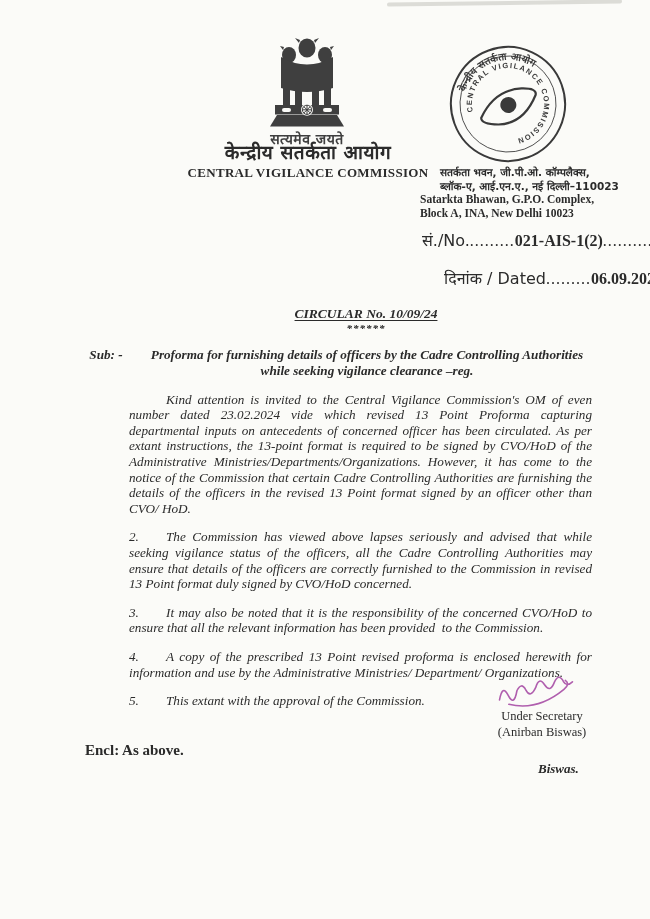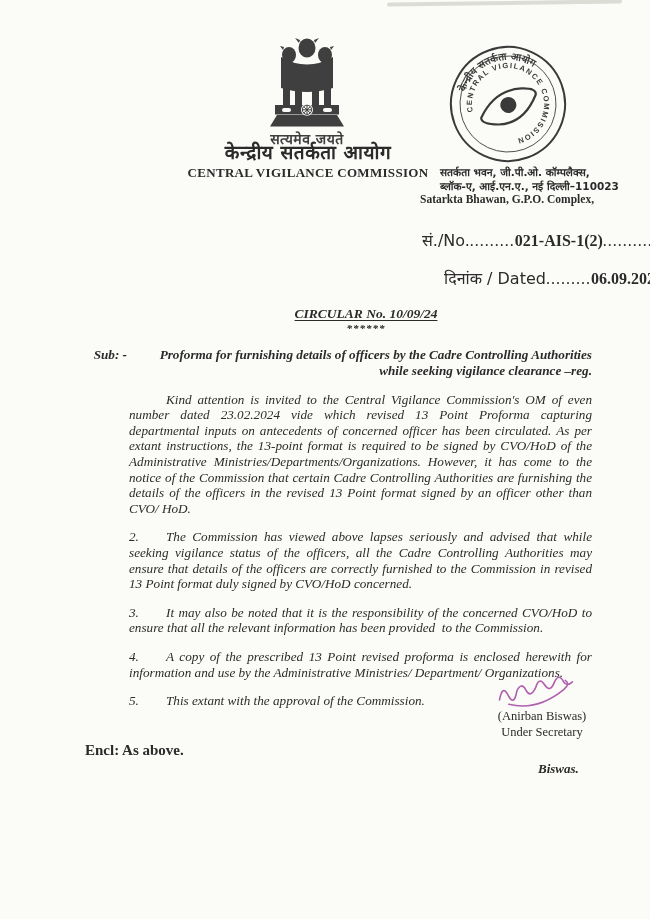--- a/index.html
+++ b/index.html
@@ -42,21 +42,21 @@
   .ref-line{position:absolute;left:422px;top:229px;width:225px;font-size:16px;white-space:nowrap;}
   .date-line{position:absolute;left:444px;top:255px;width:225px;font-size:16px;white-space:nowrap;margin-top:12px;}
   .ref-num,.date-val{font-weight:bold;}
   .leader{letter-spacing:1px;}
 
   
   .body-block{position:absolute;left:85px;top:306px;width:507px;font-size:13.2px;line-height:15.6px;text-align:justify;font-style:italic;}
   .title-wrap{text-align:center;margin-left:55px;}
   .circ-title{font-weight:bold;font-size:13.5px;text-decoration:underline;text-underline-offset:2px;}
   .stars{font-weight:bold;font-size:11px;letter-spacing:1px;line-height:10px;margin-top:1px;}
-  .subject{display:flex;gap:15px;font-weight:bold;margin-top:14px;text-align:right;line-height:16px;}
+  .subject{display:flex;gap:15px;font-weight:bold;margin-top:14px;text-align:center;line-height:16px;}
   .sub-label{flex:0 0 42px;}
   .para{margin:13px 0 0 44px;}
   .pnum{display:inline-block;width:37px;}
 
   
   .sig-block{position:absolute;left:462px;top:674px;width:160px;text-align:center;font-size:12.5px;line-height:15.5px;}
   .sig-script{display:block;margin:0 auto 1px;color:var(--signature-color);transform:rotate(-4deg);}
   .encl{position:absolute;left:85px;top:742px;font-weight:bold;font-size:15px;}
   .contd{position:absolute;left:538px;top:761px;font-weight:bold;font-style:italic;font-size:13px;}
 </style>
@@ -115,20 +115,21 @@
 
   <div class="org-names">
     <div class="org-hindi hindi">केन्द्रीय सतर्कता आयोग</div>
     <div class="org-english">CENTRAL VIGILANCE COMMISSION</div>
   </div>
 
   <div class="address-block">
     <div class="hindi">सतर्कता भवन, जी.पी.ओ. कॉम्पलैक्स,</div>
     <div class="hindi">ब्लॉक-ए, आई.एन.ए., नई दिल्ली–110023</div>
     <div>Satarkta Bhawan, G.P.O. Complex,</div>
+    <div>Block A, INA, New Delhi 10023</div>
   </div>
 
   <div class="ref-line">
     <span class="hindi">सं./No.</span><span class="leader">.........</span><span class="ref-num">021-AIS-1(2)</span><span class="leader">..........</span>
   </div>
 
   <div class="date-line">
     <span class="hindi">दिनांक / Dated</span><span class="leader">.........</span><span class="date-val">06.09.2024</span><span class="leader">.....</span>
   </div>
 
@@ -156,20 +157,20 @@
 
   </div>
 
   <div class="sig-block">
     <svg class="sig-script" width="96" height="34" viewBox="0 0 96 34" aria-hidden="true">
       <g fill="none" stroke="currentColor" stroke-width="1.6" stroke-linecap="round">
         <path d="M5,23 q4,-16 9,-4 t9,-4 q5,-9 9,0 t10,-2 q4,-11 9,-2 t10,-2 q5,-9 9,0 q3,6 9,1"></path>
         <path d="M14,28 q28,9 56,-11 q7,-5 2,-9"></path>
       </g>
     </svg>
+    <div>Under Secretary</div>
     <div>(Anirban Biswas)</div>
-    <div>Under Secretary</div>
   </div>
 
   <div class="encl">Encl: As above.</div>
   <div class="contd">Biswas.</div>
 
 </div>
 
 </body></html>

